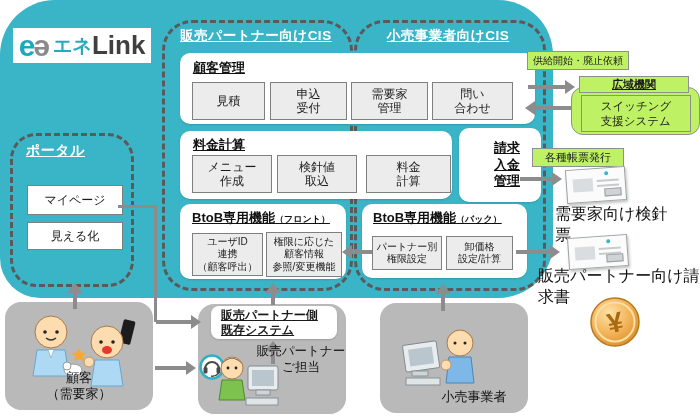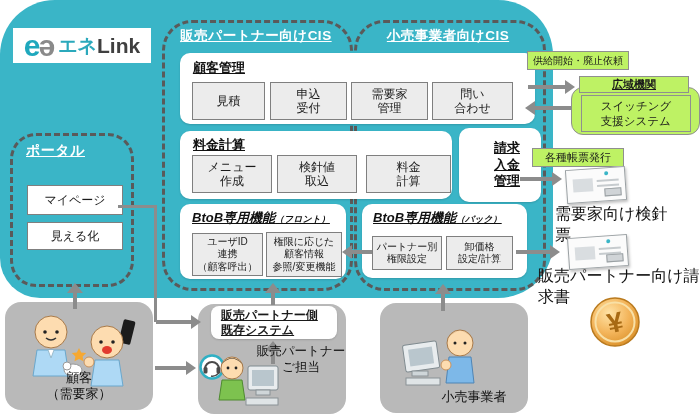--- a/index.html
+++ b/index.html
@@ -17,21 +17,21 @@
   .mod{background:#fff;border-radius:10px;box-shadow:0 1px 2px rgba(0,0,0,.15);}
   .mod-title{font-weight:bold;font-size:13px;text-decoration:underline;color:#111;}
   .mod-title .sfx{font-size:9px;}
   .cell{background:#ececec;border:1px solid #7f7f7f;display:flex;align-items:center;
         justify-content:center;text-align:center;font-size:12px;line-height:1.18;
         white-space:pre-line;box-sizing:border-box;}
   .cell-sm{font-size:10px;line-height:1.22;}
   .wcell{background:#fff;border:1px solid #7f7f7f;display:flex;align-items:center;
         justify-content:center;text-align:center;font-size:12px;box-sizing:border-box;margin-top:14px;}
   .ml{white-space:pre-line;}
-  .it{font-style:italic;}
+  .it{}
   
   .arrow-r{height:4px;background:#8c8c8c;}
   .arrow-r::after{content:'';position:absolute;right:-9px;top:-5px;width:0;height:0;
     border-left:10px solid #8c8c8c;border-top:7px solid transparent;border-bottom:7px solid transparent;}
   .arrow-l{height:4px;background:#8c8c8c;}
   .arrow-l::before{content:'';position:absolute;left:-9px;top:-5px;width:0;height:0;
     border-right:10px solid #8c8c8c;border-top:7px solid transparent;border-bottom:7px solid transparent;}
   .arrow-u{width:4px;background:#8c8c8c;}
   .arrow-u::before{content:'';position:absolute;top:-9px;left:-6px;width:0;height:0;
     border-bottom:10px solid #8c8c8c;border-left:8px solid transparent;border-right:8px solid transparent;}
@@ -48,21 +48,21 @@
   .doc .l1,.doc .l2{position:absolute;right:6px;width:22px;height:2px;background:#c6cbce;}
   .doc .l1{top:11px}.doc .l2{top:16px}
   .doc .dot{position:absolute;top:3px;right:16px;width:4px;height:4px;background:#3ab5c7;border-radius:50%;}
   .doc .btn{position:absolute;right:4px;bottom:4px;width:15px;height:6px;background:#d0d4d7;border:1px solid #9aa0a3;}
   .doc-label{font-size:16px;color:#111;text-align:left;}
   
   .logo{background:#fff;display:flex;align-items:center;justify-content:center;}
   .logo .m1{color:#1fa8bd;font-weight:bold;font-size:30px;line-height:1;letter-spacing:-2px;}
   .logo .m2{color:#8a8a8a;font-weight:bold;font-size:30px;line-height:1;margin-right:3px;}
   .logo .jp{color:#2ba9bc;font-weight:bold;font-size:19px;}
-  .logo .en{color:#404040;font-weight:bold;font-size:21px;}
+  .logo .en{color:#404040;font-weight:bold;font-size:26px;}
 </style>
 </head>
 <body>
 
 <div class="stage">
 
   <div class="abs teal"></div>
 
   <div class="abs logo" style="left:13px;top:28px;width:138px;height:35px;">
     <span class="m1">e</span>

